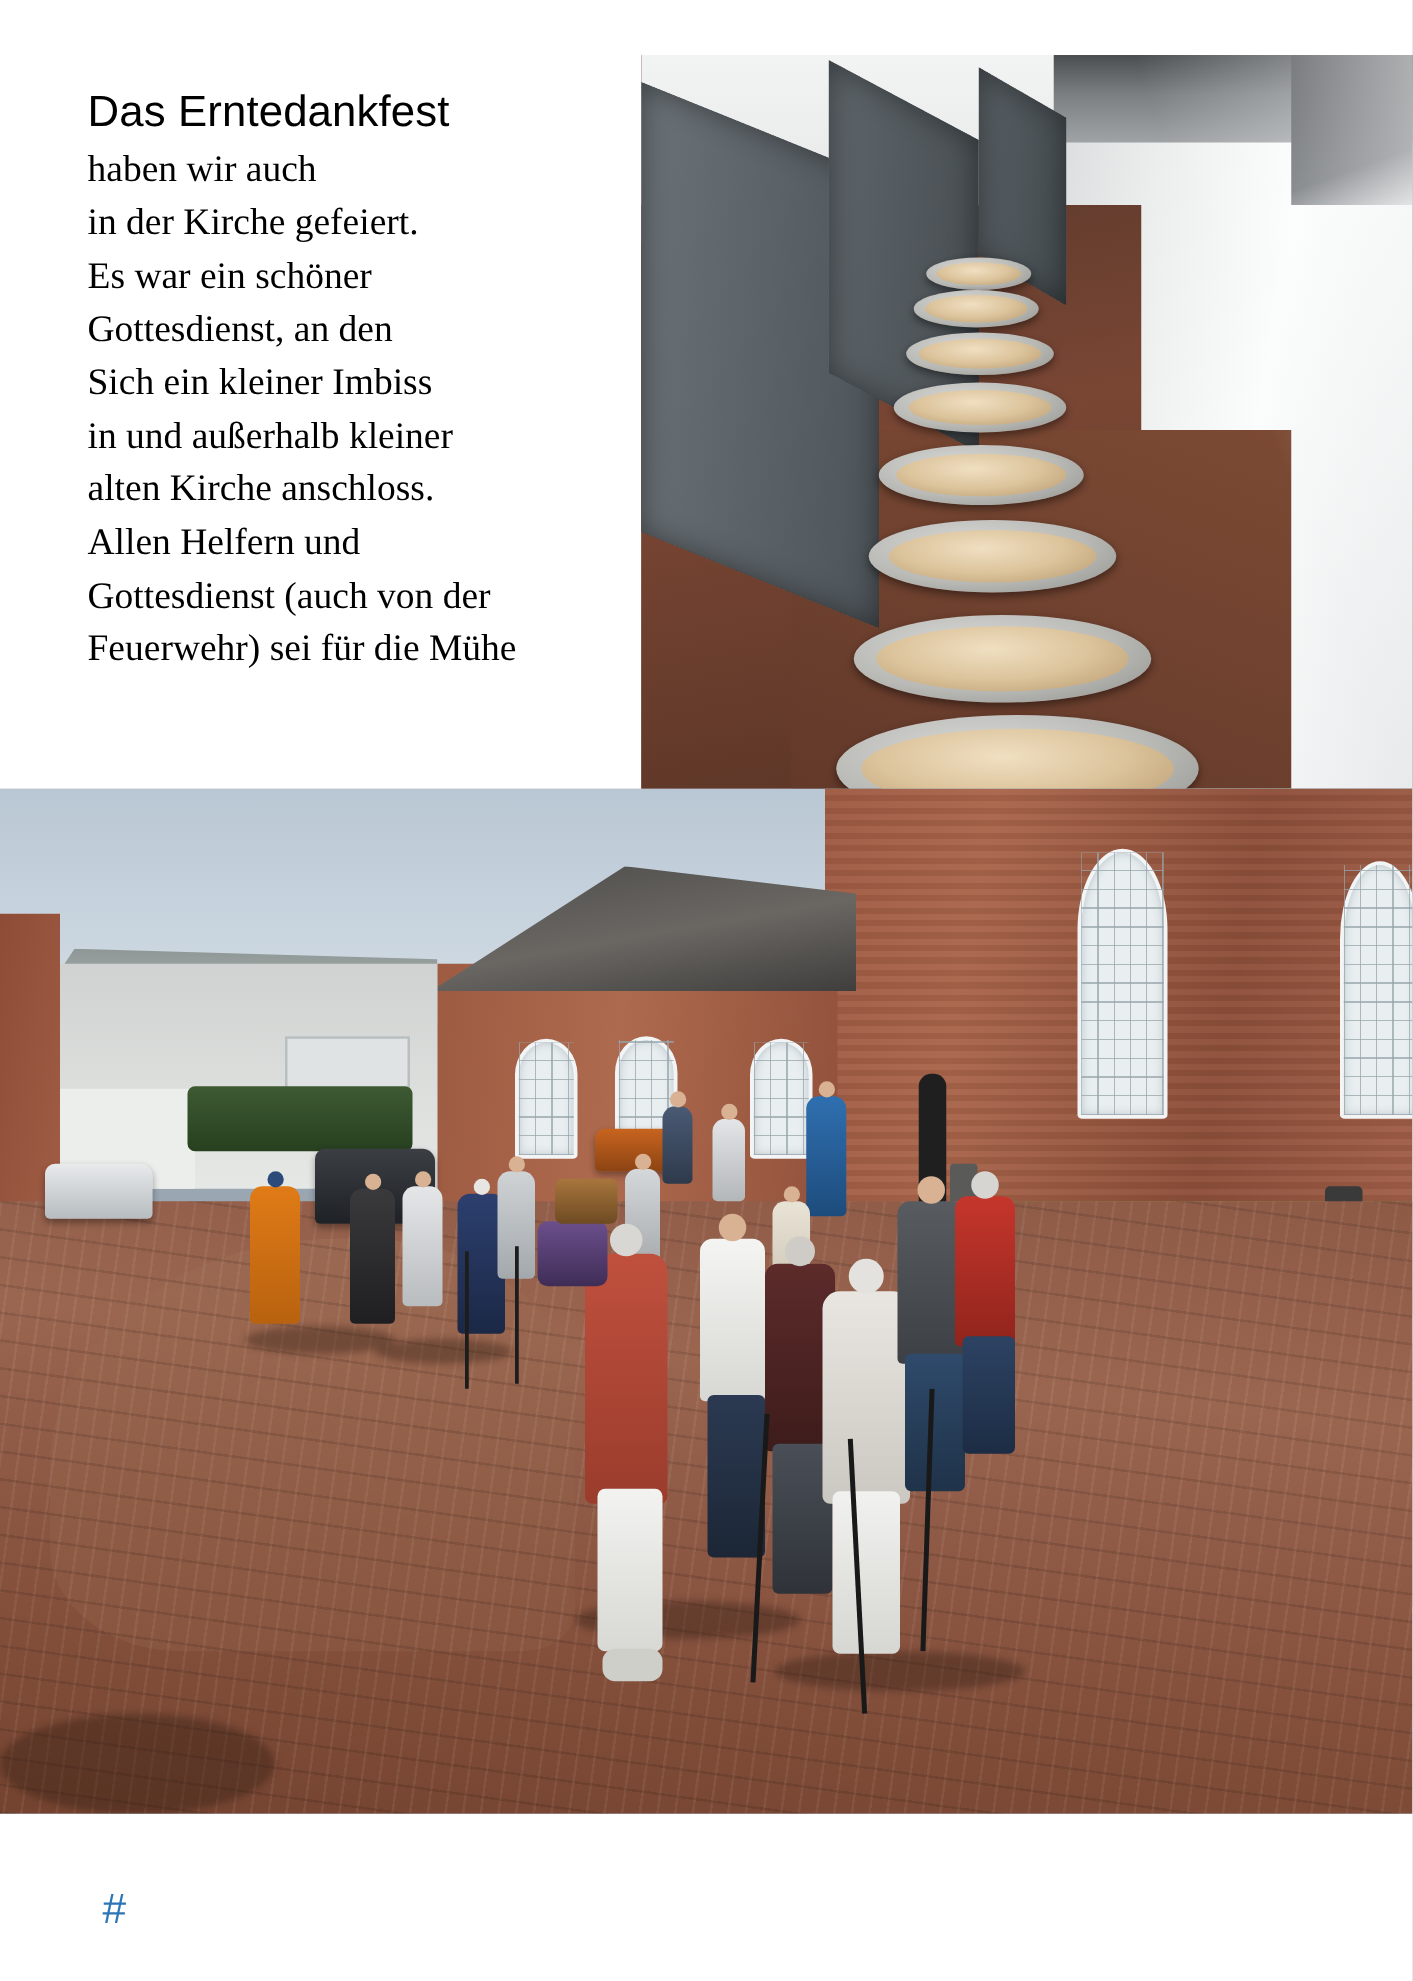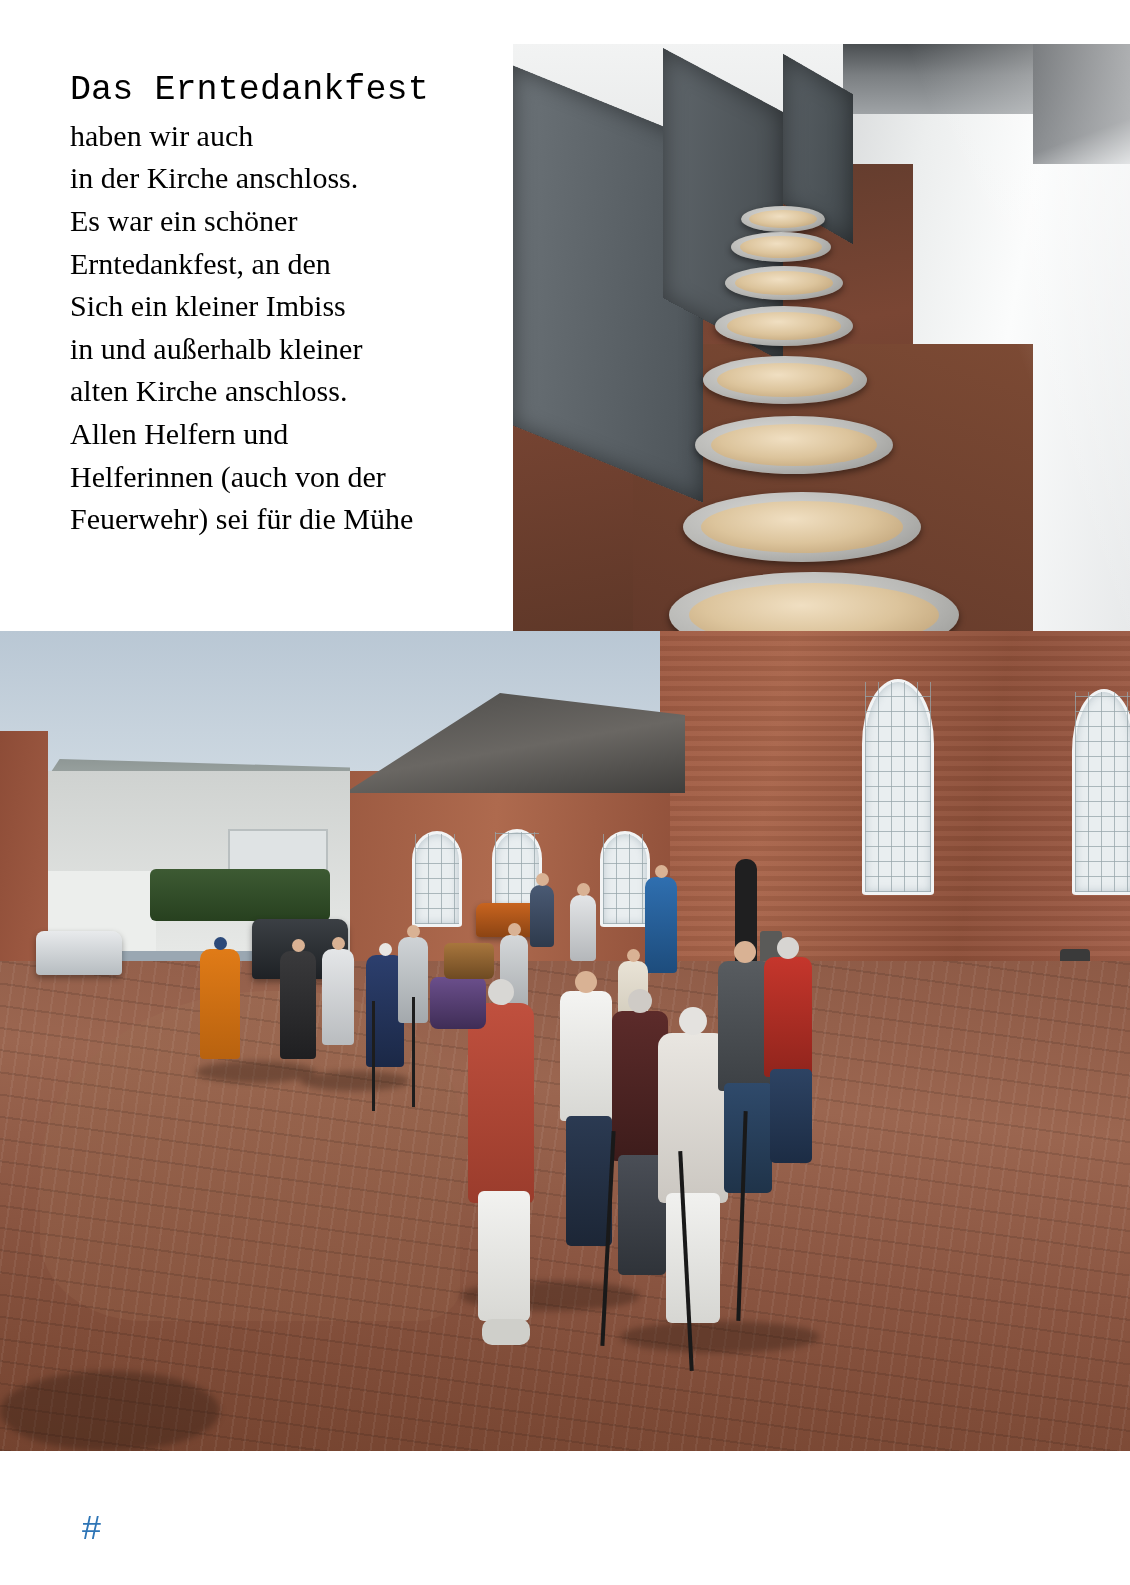--- a/index.html
+++ b/index.html
@@ -16,21 +16,21 @@
   }
 
   
   .text-block {
     position: absolute;
     left: 70px;
     top: 68px;
     width: 430px;
   }
   .headline {
-    font-family: Liberation Mono, monospace;
+    font-family: Liberation Sans, sans-serif;
     font-size: 35px;
     line-height: 1.28;
     color: #000000;
     margin: 0 0 2px 0;
     font-weight: normal;
     letter-spacing: 0.1px;
   }
   .body-line {
     font-family: "Liberation Serif", serif;
     font-size: 30px;
@@ -232,28 +232,28 @@
     font-size: 34px;
     color: #2e75b6;
   }
 </style>
 </head>
 <body>
 
 <div class="text-block">
   <div class="headline">Das Erntedankfest</div>
   <div class="body-line">haben wir auch</div>
-  <div class="body-line">in der Kirche anschloss.</div>
+  <div class="body-line">in der Kirche gefeiert.</div>
   <div class="body-line">Es war ein schöner</div>
-  <div class="body-line">Erntedankfest, an den</div>
+  <div class="body-line">Gottesdienst, an den</div>
   <div class="body-line">Sich ein kleiner Imbiss</div>
   <div class="body-line">in und außerhalb kleiner</div>
   <div class="body-line">alten Kirche anschloss.</div>
   <div class="body-line">Allen Helfern und</div>
-  <div class="body-line">Helferinnen (auch von der</div>
+  <div class="body-line">Gottesdienst (auch von der</div>
   <div class="body-line">Feuerwehr) sei für die Mühe</div>
 </div>
 
 <div class="photo-bread">
   <div class="pb-upper-wall"></div>
   <div class="pb-wall-right"></div>
   <div class="pb-wall-top"></div>
   <div class="pb-wall-top2"></div>
   <div class="pb-floor"></div>
   <div class="pb-floor2"></div>

